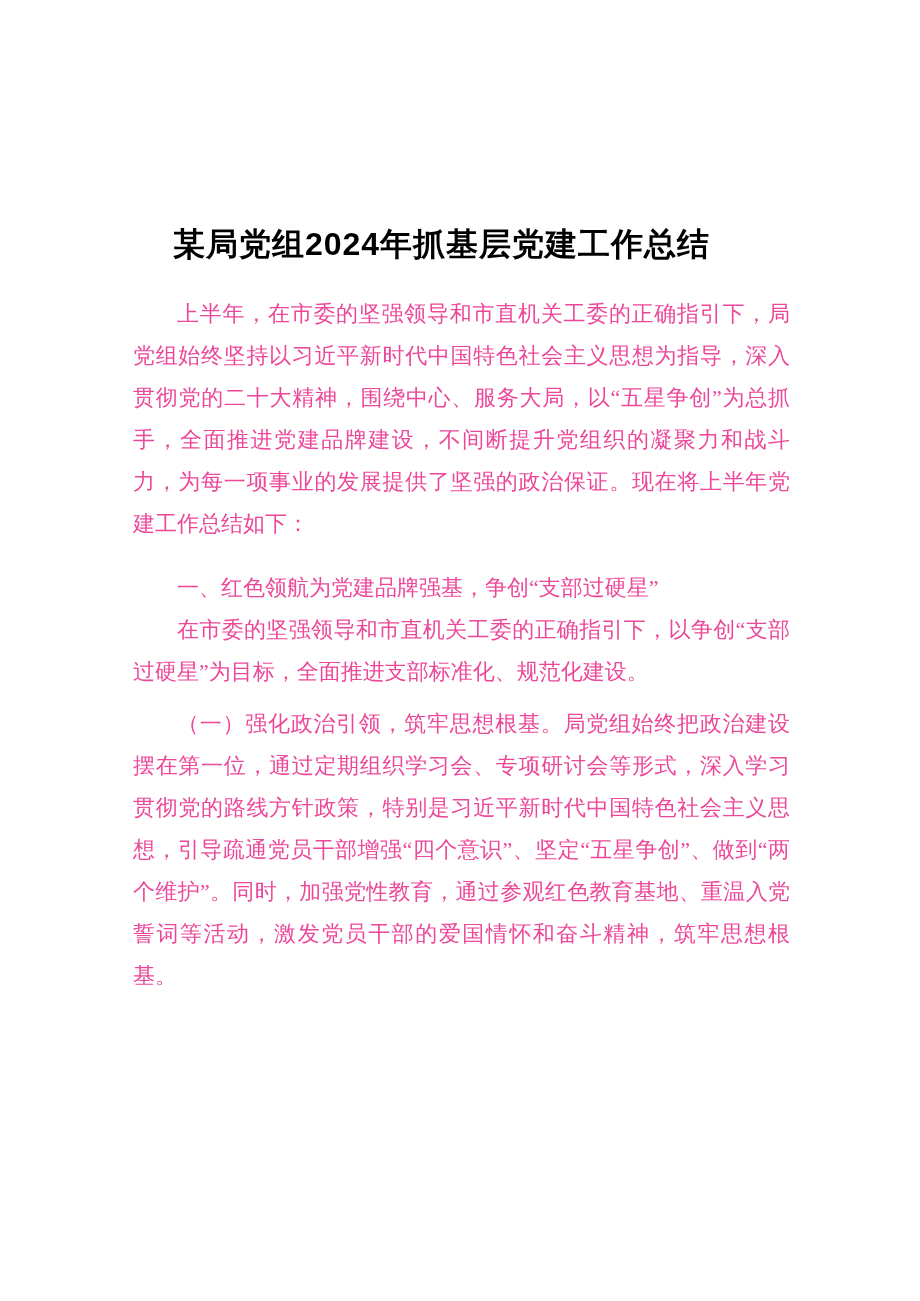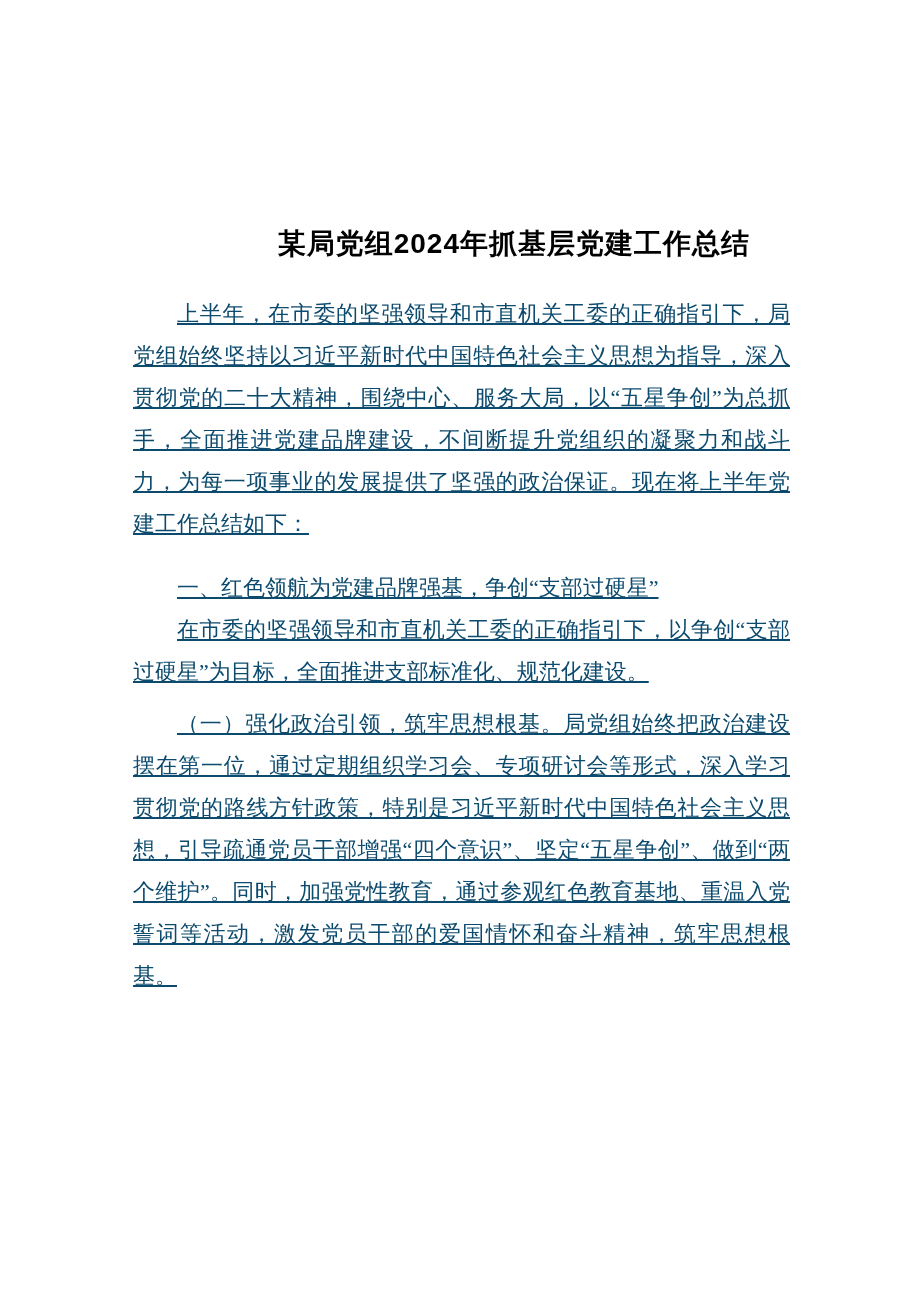--- a/index.html
+++ b/index.html
@@ -13,40 +13,39 @@
     height: 1301px;
     margin: 0 auto;
     background: #ffffff;
     box-sizing: border-box;
     padding: 220px 130px 0 133px;
     overflow: hidden;
   }
   .doc-title {
     font-family: "Liberation Sans", sans-serif;
     font-weight: bold;
-    font-size: 28px;
+    font-size: 32px;
     line-height: 48px;
     letter-spacing: 1px;
-    text-align: right;
+    text-align: center;
     color: #000000;
     margin: 0 40px 25px 0;
     white-space: nowrap;
   }
   .para {
     font-family: "Liberation Serif", serif;
     font-size: 22px;
     line-height: 42px;
     letter-spacing: 0px;
-    color: #0c4a6e;
+    color: #ec4899;
     text-align: justify;
     text-justify: inter-ideograph;
     text-indent: 2em;
     margin: 0;
     font-weight: normal;
-    text-decoration: underline;
   }
   .section-heading {
     margin-top: 22px;
   }
   .sub-item-first {
     margin-top: 10px;
   }
 </style>
 </head>
 <body>

